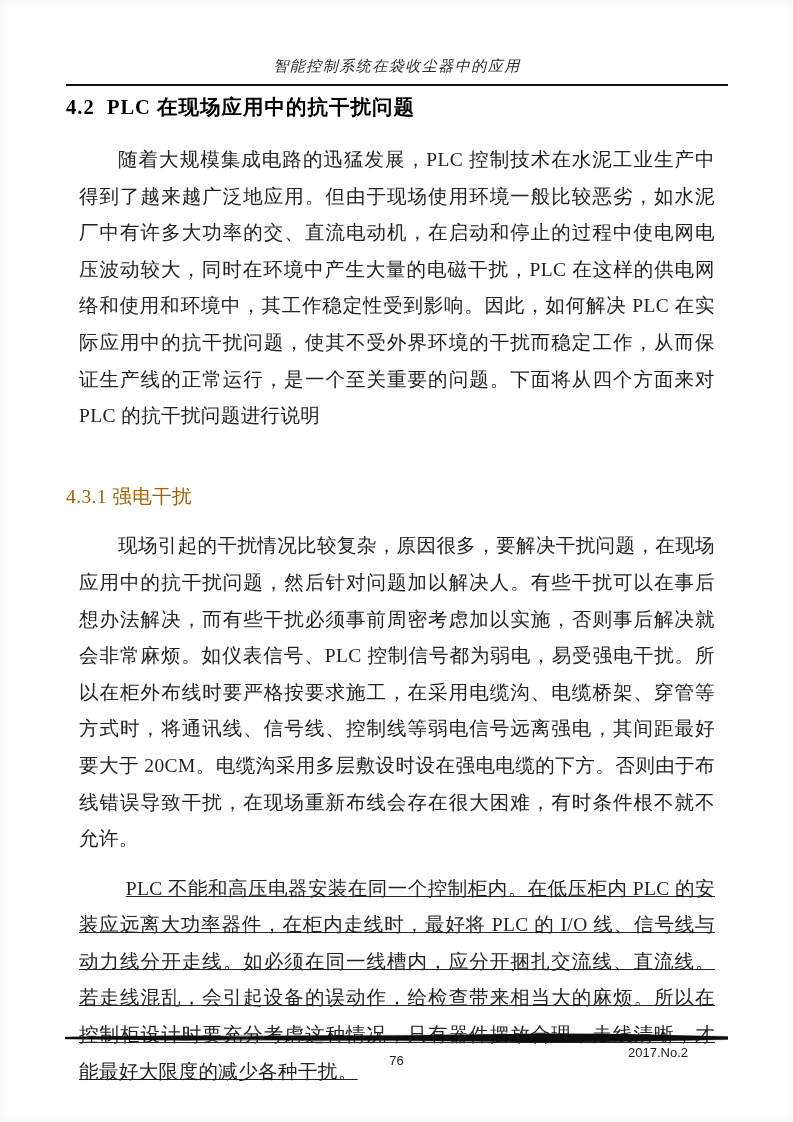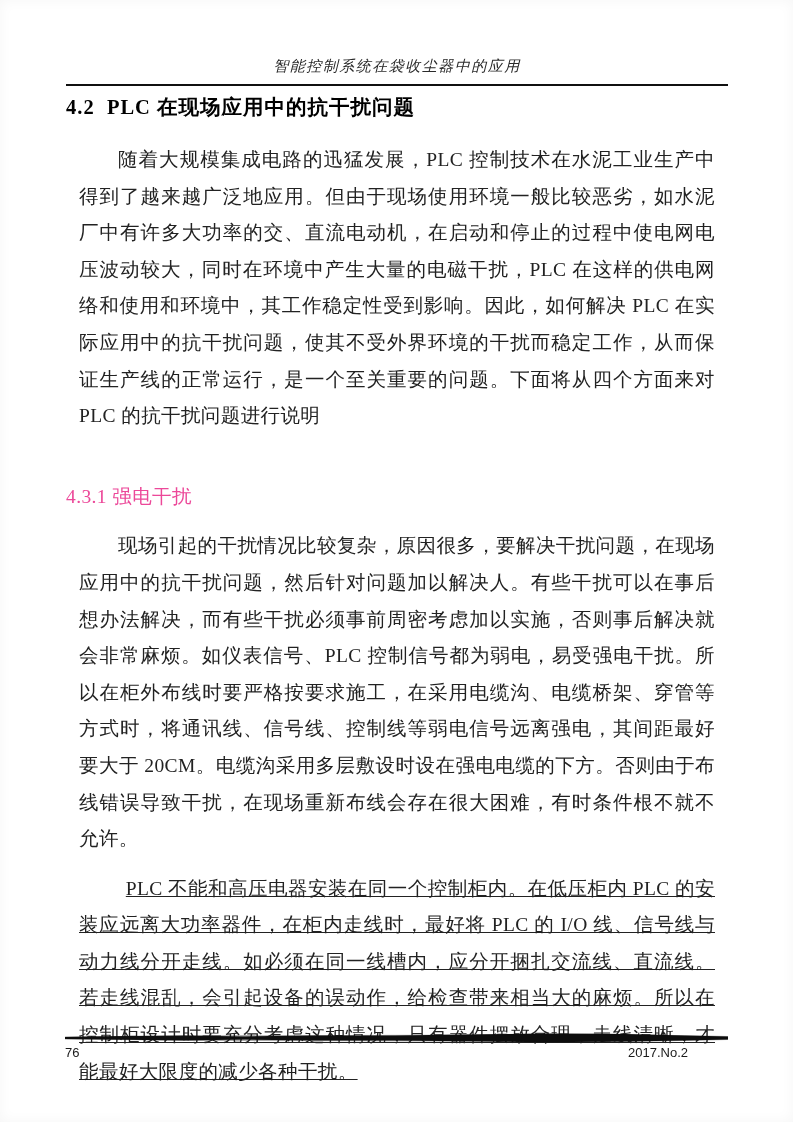--- a/index.html
+++ b/index.html
@@ -45,41 +45,42 @@
     text-align: justify;
     text-indent: 2em;
     letter-spacing: 0.4px;
     color: #222;
   }
   .para.deep-indent { text-indent: 2.4em; text-decoration: underline; }
   .subheading {
     font-size: 19.5px;
     line-height: 36.6px;
     letter-spacing: 0.4px;
-    color: #ec4899;
+    color: #a16207;
     margin-top: 44px;
   }
   .footer {
     position: absolute;
     left: 65px;
     right: 65px;
     top: 1032px;
   }
   .footer-rule-svg { display: block; width: 100%; height: 12px; }
   .footer-row {
     position: relative;
     height: 18px;
     font-family: "Liberation Sans", "DejaVu Sans", sans-serif;
     font-size: 13px;
     color: #1a1a1a;
   }
   .page-number {
     position: absolute;
     left: 0; right: 0;
-    top: 1px;
+    top: 9px;
+    text-align: center;
   }
   .issue-label {
     position: absolute;
     right: 40px;
     top: 1px;
   }
 </style>
 </head>
 <body>
 

